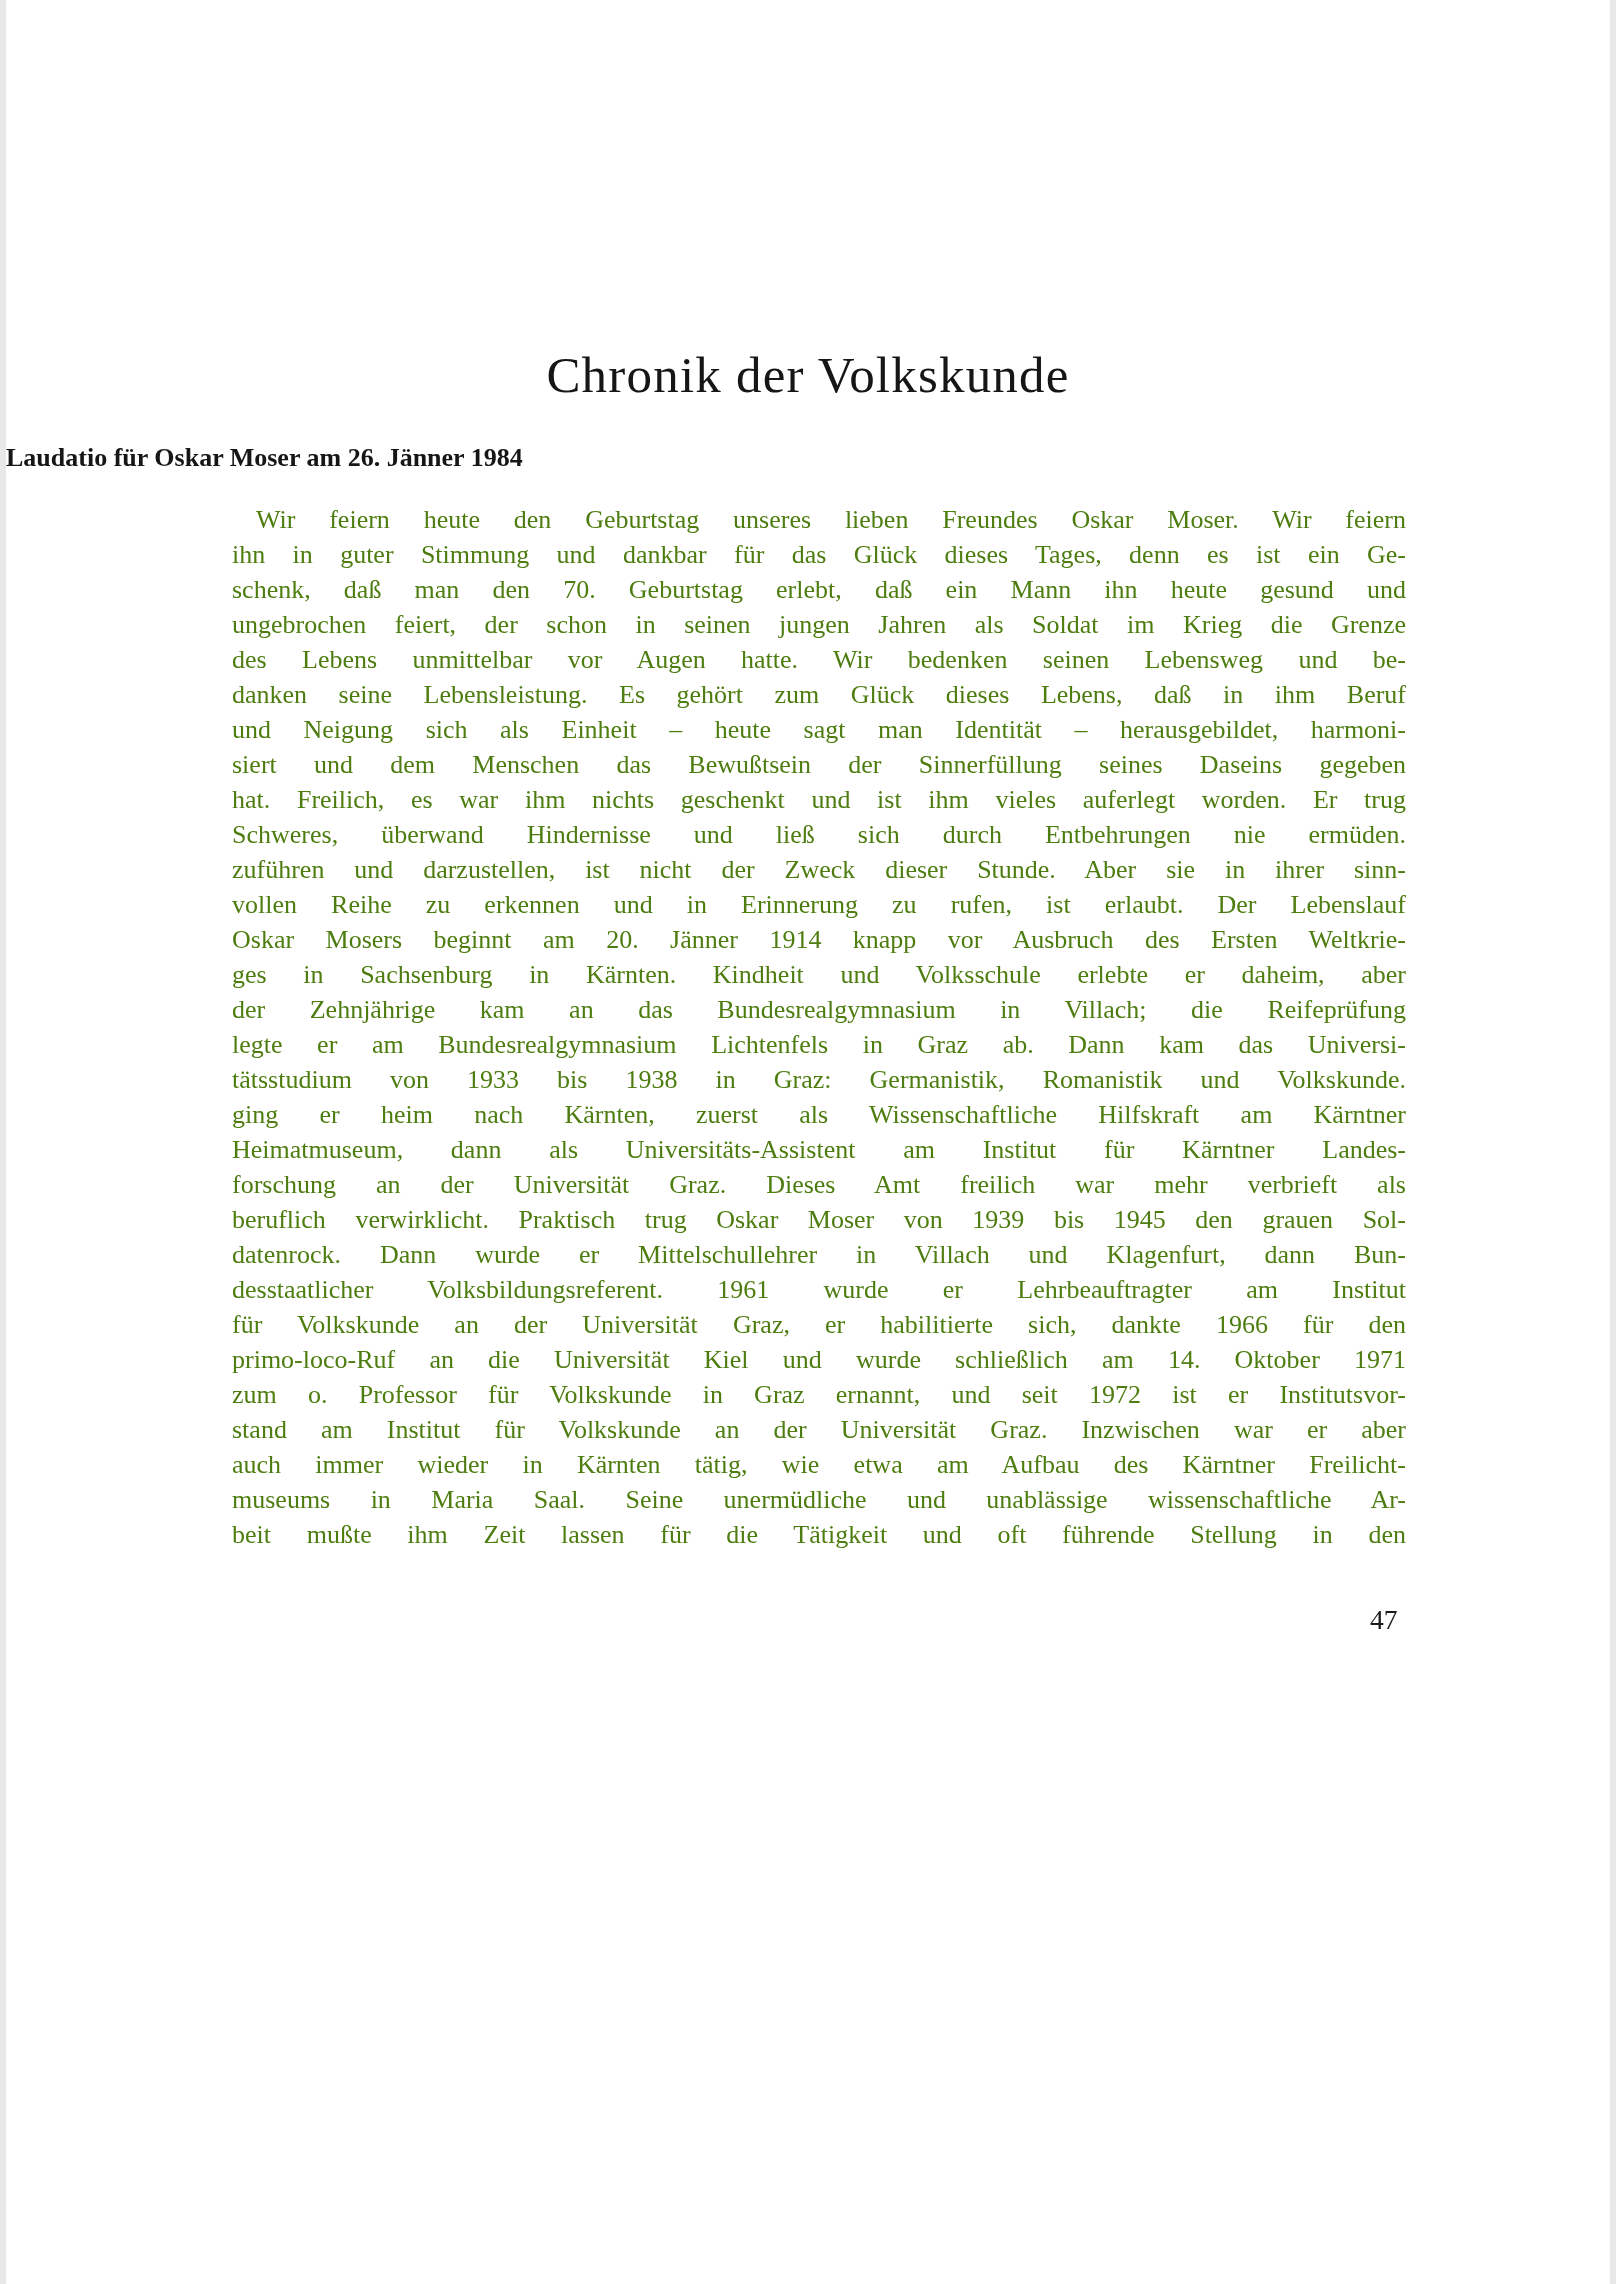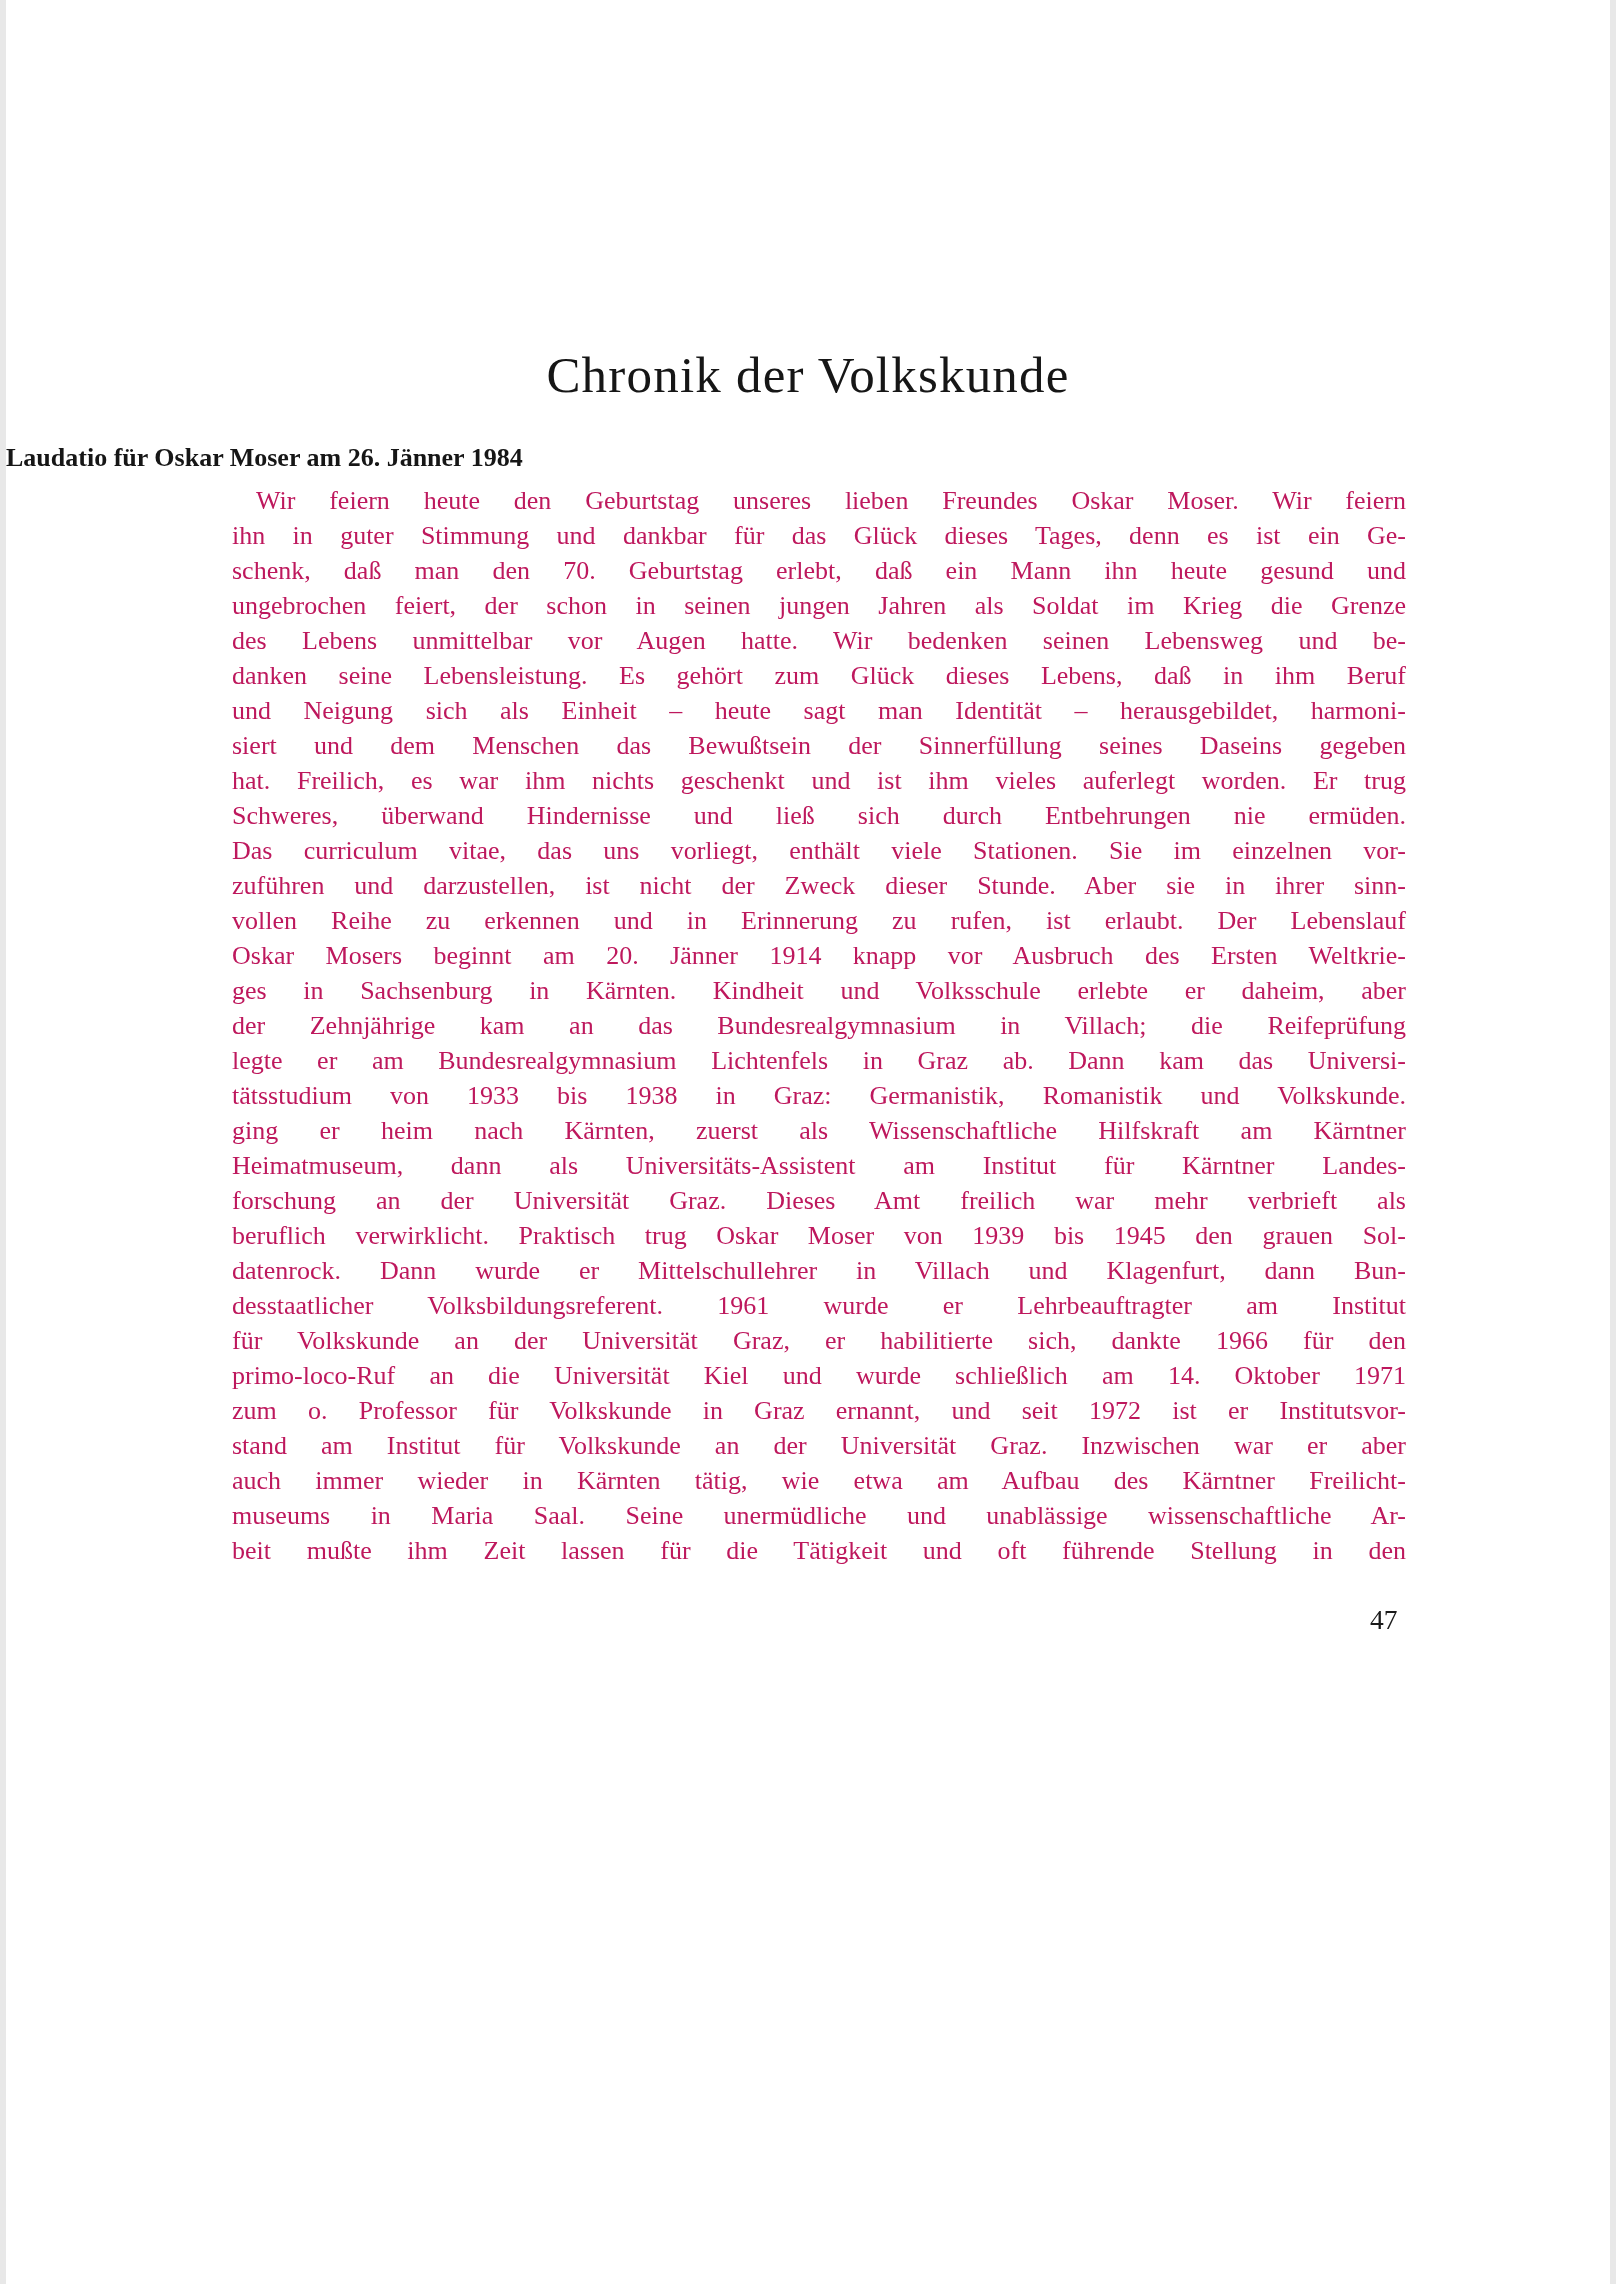--- a/index.html
+++ b/index.html
@@ -32,26 +32,26 @@
     position: absolute;
     top: 443px;
     left: 0;
     width: 100%;
     font-size: 26px;
     font-weight: 700;
     color: #161616;
   }
   .bodytext {
     position: absolute;
-    top: 483px;
+    top: 502px;
     left: 226px;
     width: 1174px;
     font-size: 26px;
     line-height: 35px;
-    color: #be185d;
+    color: #4d7c0f;
   }
   .line {
     text-align: justify;
     text-align-last: justify;
     white-space: nowrap; 
   }
   .line { white-space: normal; }
   .line.indent {
     padding-left: 24px;
   }
@@ -76,21 +76,20 @@
       <div class="line indent">Wir feiern heute den Geburtstag unseres lieben Freundes Oskar Moser. Wir feiern</div>
       <div class="line">ihn in guter Stimmung und dankbar für das Glück dieses Tages, denn es ist ein Ge-</div>
       <div class="line">schenk, daß man den 70. Geburtstag erlebt, daß ein Mann ihn heute gesund und</div>
       <div class="line">ungebrochen feiert, der schon in seinen jungen Jahren als Soldat im Krieg die Grenze</div>
       <div class="line">des Lebens unmittelbar vor Augen hatte. Wir bedenken seinen Lebensweg und be-</div>
       <div class="line">danken seine Lebensleistung. Es gehört zum Glück dieses Lebens, daß in ihm Beruf</div>
       <div class="line">und Neigung sich als Einheit – heute sagt man Identität – herausgebildet, harmoni-</div>
       <div class="line">siert und dem Menschen das Bewußtsein der Sinnerfüllung seines Daseins gegeben</div>
       <div class="line">hat. Freilich, es war ihm nichts geschenkt und ist ihm vieles auferlegt worden. Er trug</div>
       <div class="line">Schweres, überwand Hindernisse und ließ sich durch Entbehrungen nie ermüden.</div>
-      <div class="line">Das curriculum vitae, das uns vorliegt, enthält viele Stationen. Sie im einzelnen vor-</div>
       <div class="line">zuführen und darzustellen, ist nicht der Zweck dieser Stunde. Aber sie in ihrer sinn-</div>
       <div class="line">vollen Reihe zu erkennen und in Erinnerung zu rufen, ist erlaubt. Der Lebenslauf</div>
       <div class="line">Oskar Mosers beginnt am 20. Jänner 1914 knapp vor Ausbruch des Ersten Weltkrie-</div>
       <div class="line">ges in Sachsenburg in Kärnten. Kindheit und Volksschule erlebte er daheim, aber</div>
       <div class="line">der Zehnjährige kam an das Bundesrealgymnasium in Villach; die Reifeprüfung</div>
       <div class="line">legte er am Bundesrealgymnasium Lichtenfels in Graz ab. Dann kam das Universi-</div>
       <div class="line">tätsstudium von 1933 bis 1938 in Graz: Germanistik, Romanistik und Volkskunde.</div>
       <div class="line">ging er heim nach Kärnten, zuerst als Wissenschaftliche Hilfskraft am Kärntner</div>
       <div class="line">Heimatmuseum, dann als Universitäts-Assistent am Institut für Kärntner Landes-</div>
       <div class="line">forschung an der Universität Graz. Dieses Amt freilich war mehr verbrieft als</div>

